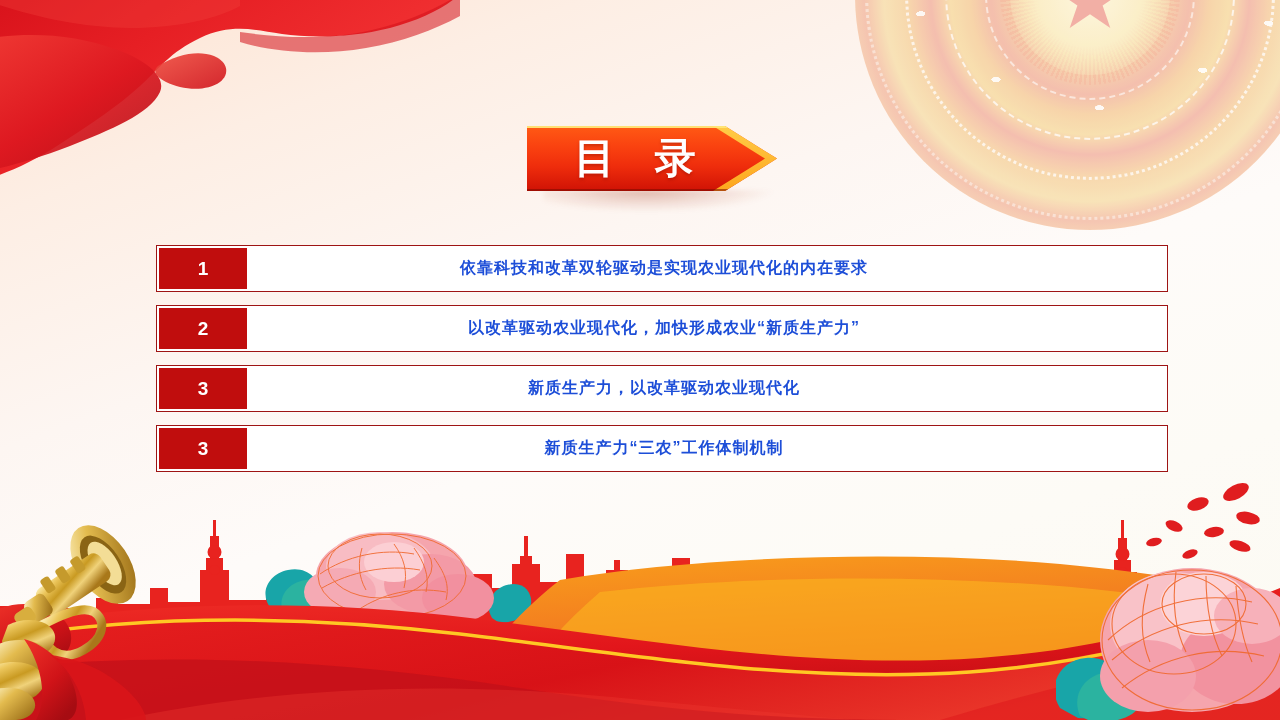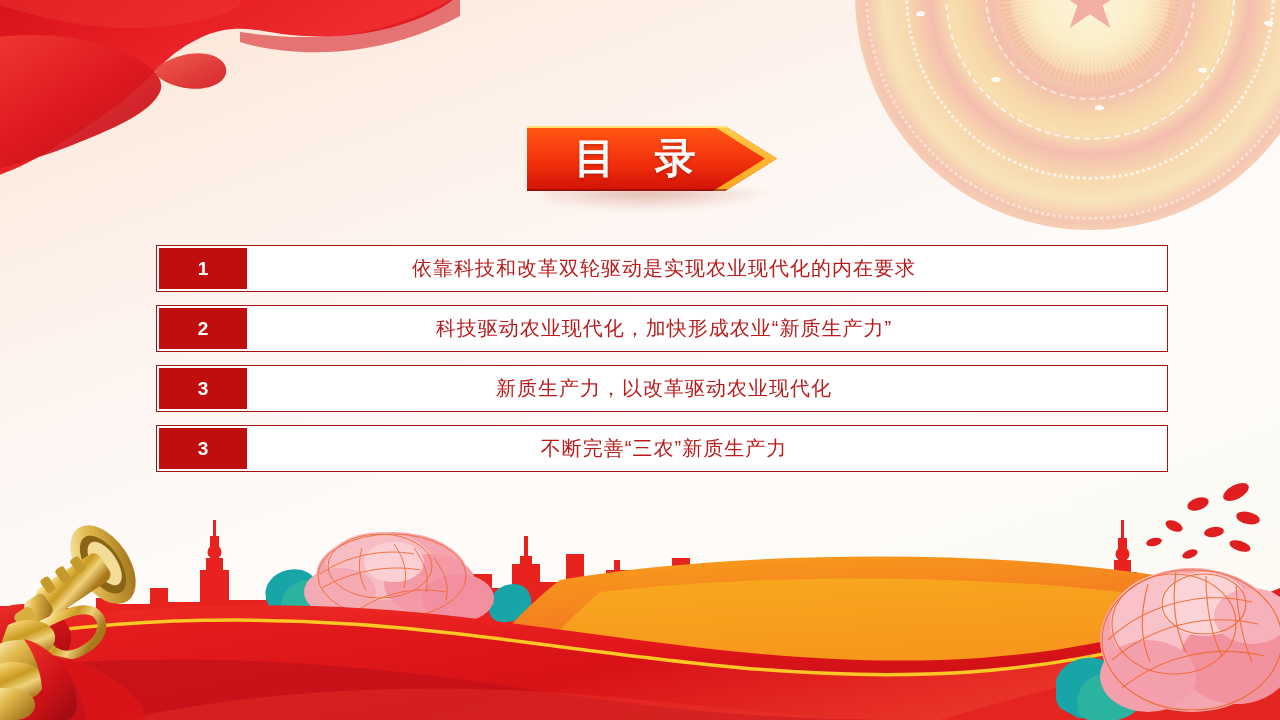--- a/index.html
+++ b/index.html
@@ -129,21 +129,21 @@
     width:88px; flex:0 0 88px;
     background:#c00d0d;
     color:#ffffff;
     display:flex; align-items:center; justify-content:center;
     font-size:19px; font-weight:bold;
     margin:2px 0 2px 2px;
   }
   .toc-text {
     flex:1 1 auto;
     display:flex; align-items:center; justify-content:center;
-    color:#b91c1c; font-size:20px; font-weight:normal;
+    color:#1d4ed8; font-size:16px; font-weight:bold;
     letter-spacing:1px;
     padding-right:86px;
   }
 
   
   .bottom { position:absolute; left:0; bottom:0; width:1280px; height:250px; }
 
   .skyline { position:absolute; left:0; bottom:96px; width:1280px; height:110px; }
   .silk    { position:absolute; left:0; bottom:0;  width:1280px; height:180px; }
   .trumpet { position:absolute; left:-10px; bottom:0; width:250px; height:215px; }
@@ -206,31 +206,31 @@
 
   <div class="toc">
 
     <div class="toc-row">
       <div class="toc-num">1</div>
       <div class="toc-text">依靠科技和改革双轮驱动是实现农业现代化的内在要求</div>
     </div>
 
     <div class="toc-row">
       <div class="toc-num">2</div>
-      <div class="toc-text">科技驱动农业现代化，加快形成农业“新质生产力”</div>
+      <div class="toc-text">以改革驱动农业现代化，加快形成农业“新质生产力”</div>
     </div>
 
     <div class="toc-row">
       <div class="toc-num">3</div>
       <div class="toc-text">新质生产力，以改革驱动农业现代化</div>
     </div>
 
     <div class="toc-row">
       <div class="toc-num">3</div>
-      <div class="toc-text">不断完善“三农”新质生产力</div>
+      <div class="toc-text">新质生产力“三农”工作体制机制</div>
     </div>
 
   </div>
 
   <div class="bottom">
 
     <svg class="skyline" viewBox="0 0 1280 110" preserveAspectRatio="none">
       <g fill="#e8231f">
         <path d="M430,110 L430,84 L444,84 L444,72 L452,72 L452,84 L470,84 L470,110 Z"></path>
         <path d="M470,110 L470,60 L492,60 L492,110 Z"></path>

